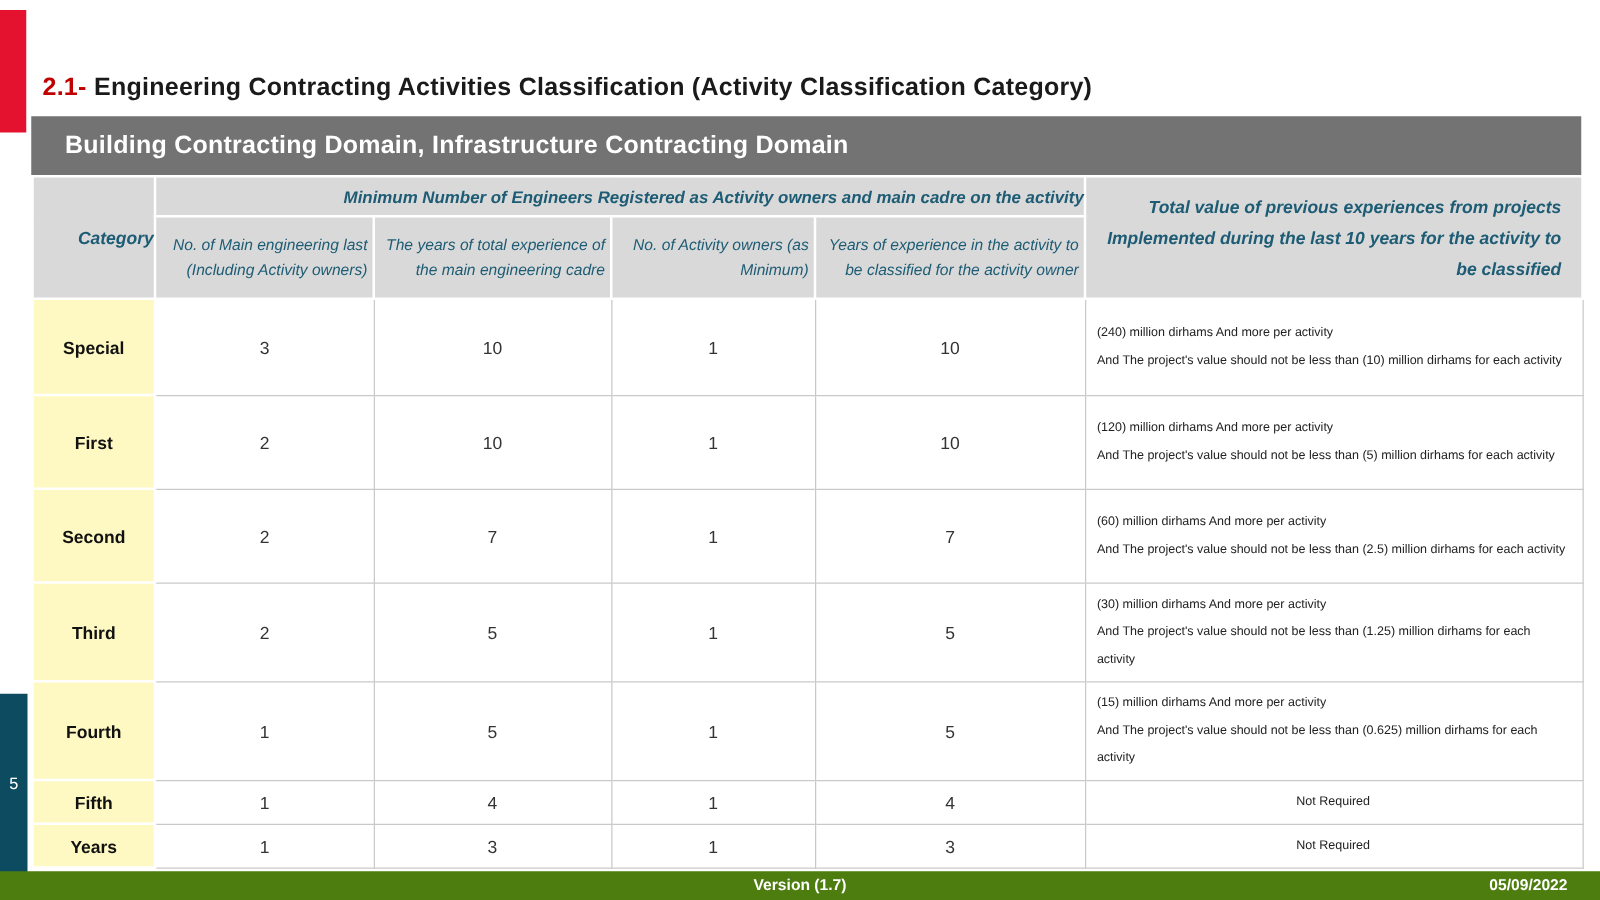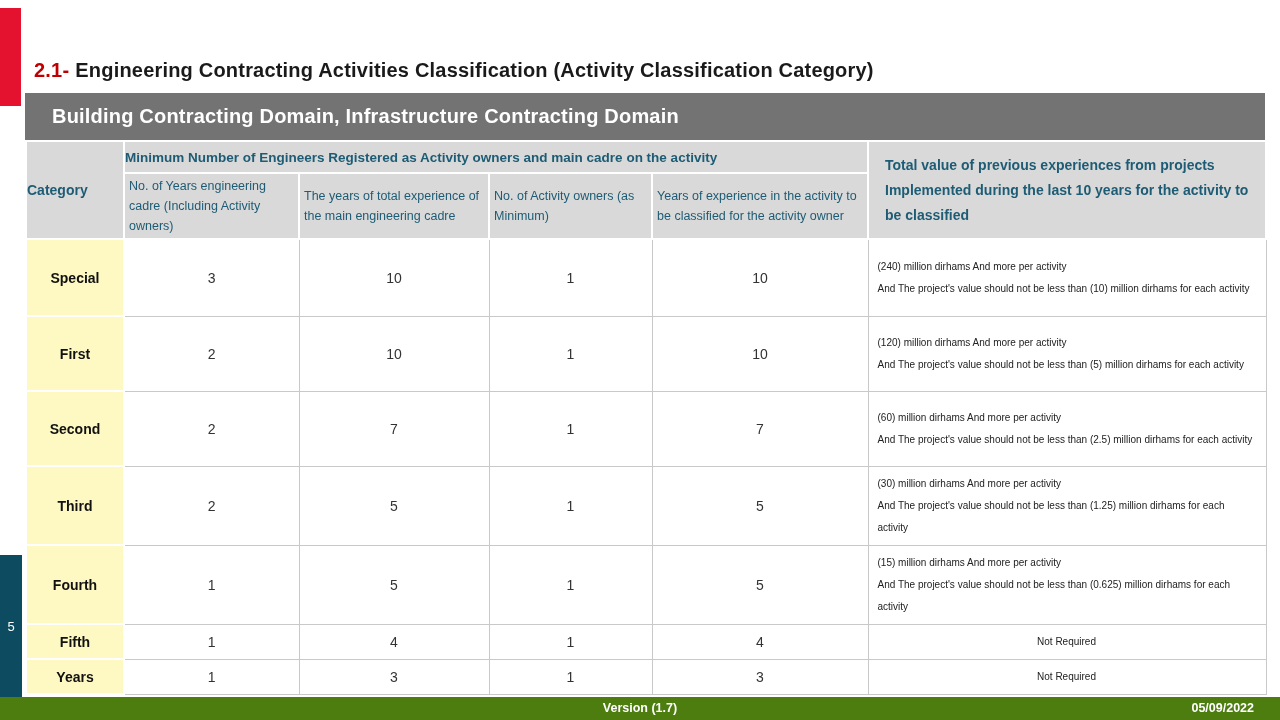--- a/index.html
+++ b/index.html
@@ -53,21 +53,22 @@
     border-collapse: collapse;
     table-layout: fixed;
     background: #ffffff;
   }
   th, td { vertical-align: middle; }
 
   th {
     background: #d9d9d9;
     border: 2px solid #ffffff;
     color: #1d5c74;
-    text-align: left;
+    text-align: right;
+    font-style: italic;
   }
   th.grp { font-size: 13.5px; font-weight: bold; height: 32px; }
   th.sub { font-size: 12.5px; font-weight: normal; height: 66px; line-height: 1.6; padding: 0 4px; }
   th.cat { font-size: 14px; font-weight: bold; margin-top: 20px; }
   th.tot { font-size: 14px; font-weight: bold; line-height: 25px; padding: 0 16px; }
 
   td {
     background: #ffffff;
     border: 1px solid #c9c9c9;
     font-size: 14px;
@@ -151,21 +152,21 @@
       <col style="width:216px">
       <col style="width:398px">
     </colgroup>
     <thead>
       <tr>
         <th class="cat" rowspan="2">Category</th>
         <th class="grp" colspan="4">Minimum Number of Engineers Registered as Activity owners and main cadre on the activity</th>
         <th class="tot" rowspan="2">Total value of previous experiences from projects Implemented during the last 10 years for the activity to be classified</th>
       </tr>
       <tr>
-        <th class="sub">No. of Years engineering cadre (Including Activity owners)</th>
+        <th class="sub">No. of Main engineering last (Including Activity owners)</th>
         <th class="sub">The years of total experience of the main engineering cadre</th>
         <th class="sub">No. of Activity owners (as Minimum)</th>
         <th class="sub">Years of experience in the activity to be classified for the activity owner</th>
       </tr>
     </thead>
     <tbody>
       <tr class="r-first">
         <td class="lbl">Special</td>
         <td>3</td>
         <td>10</td>

